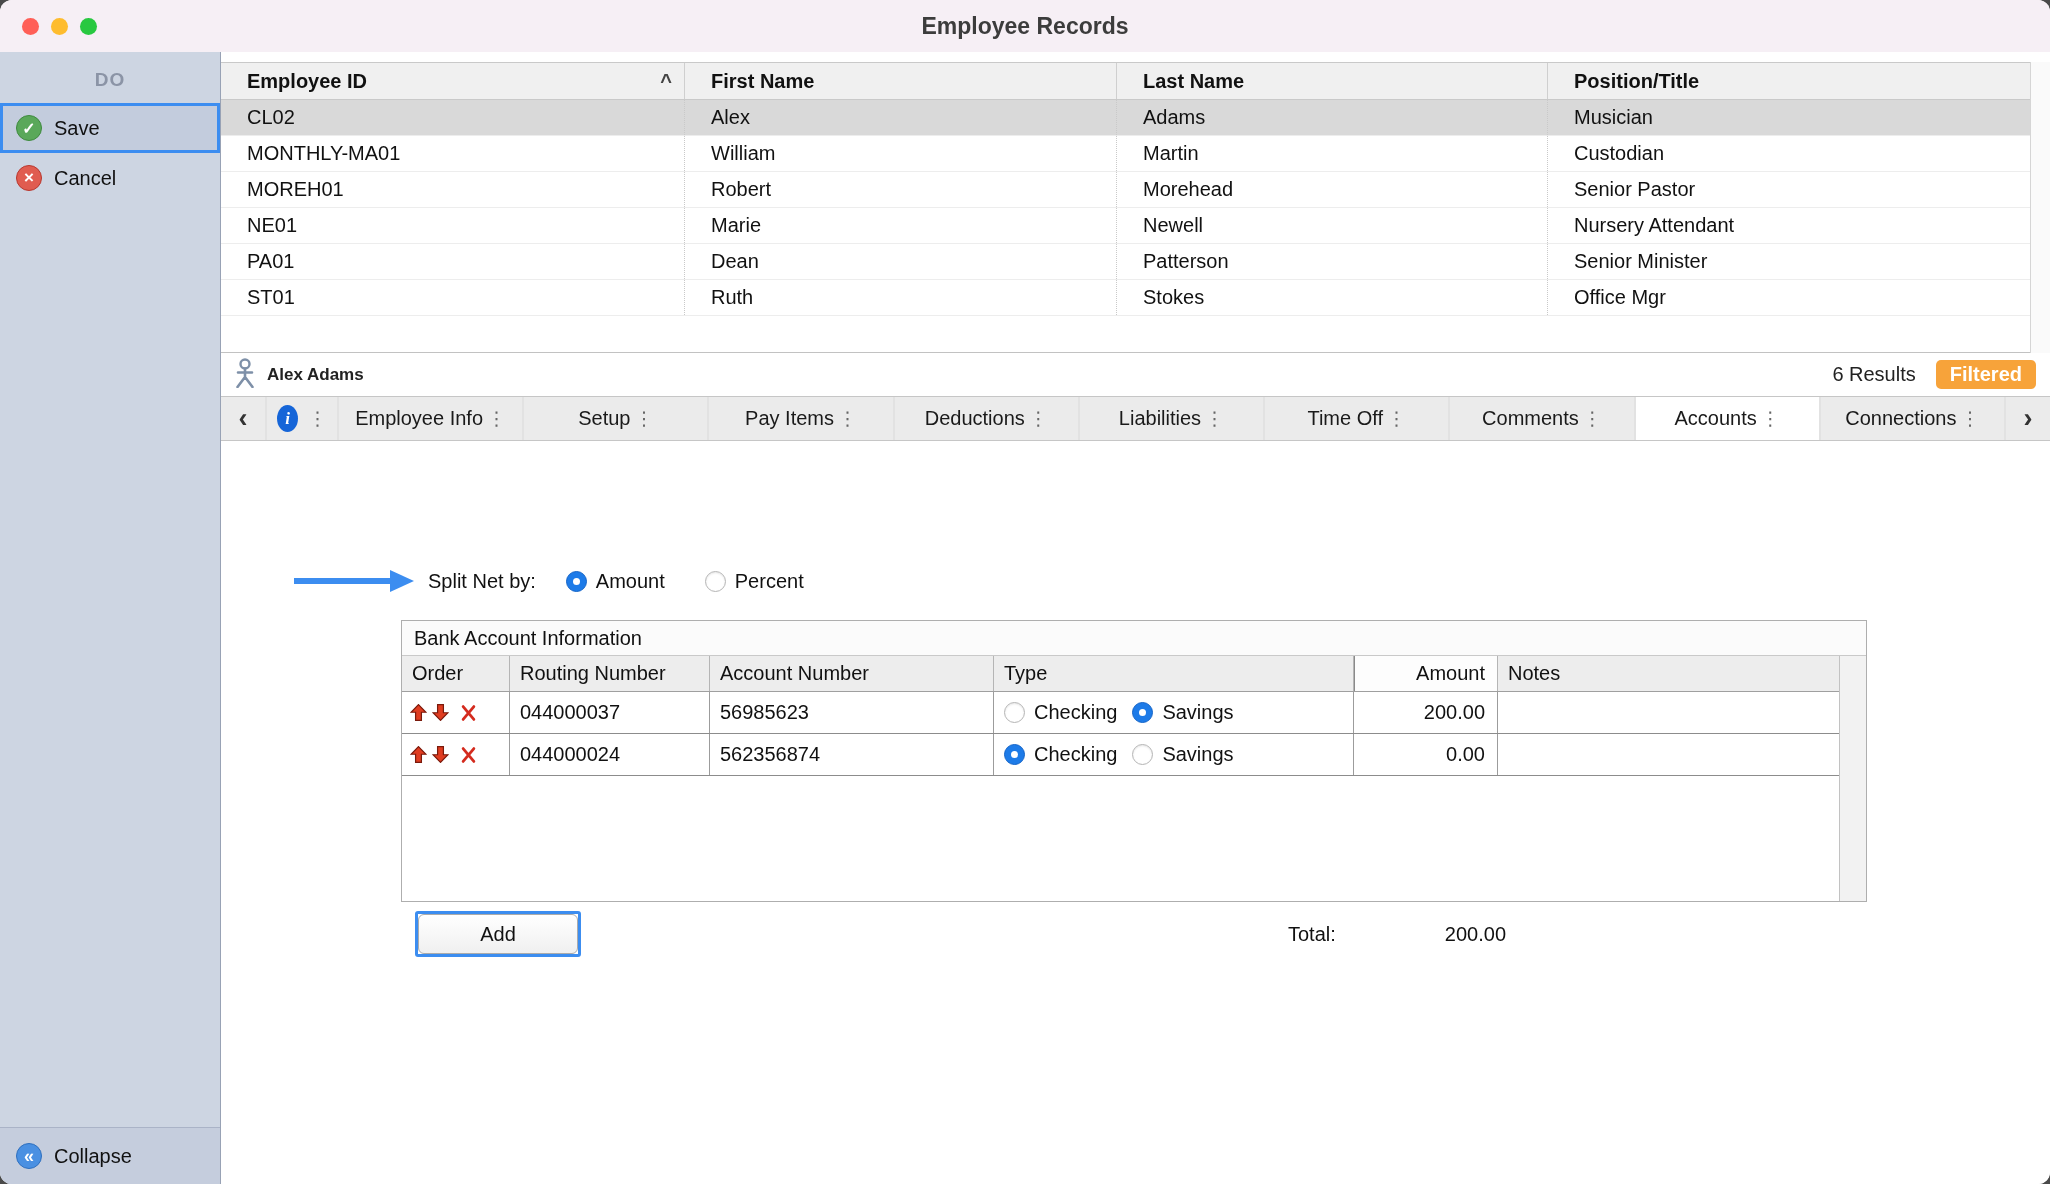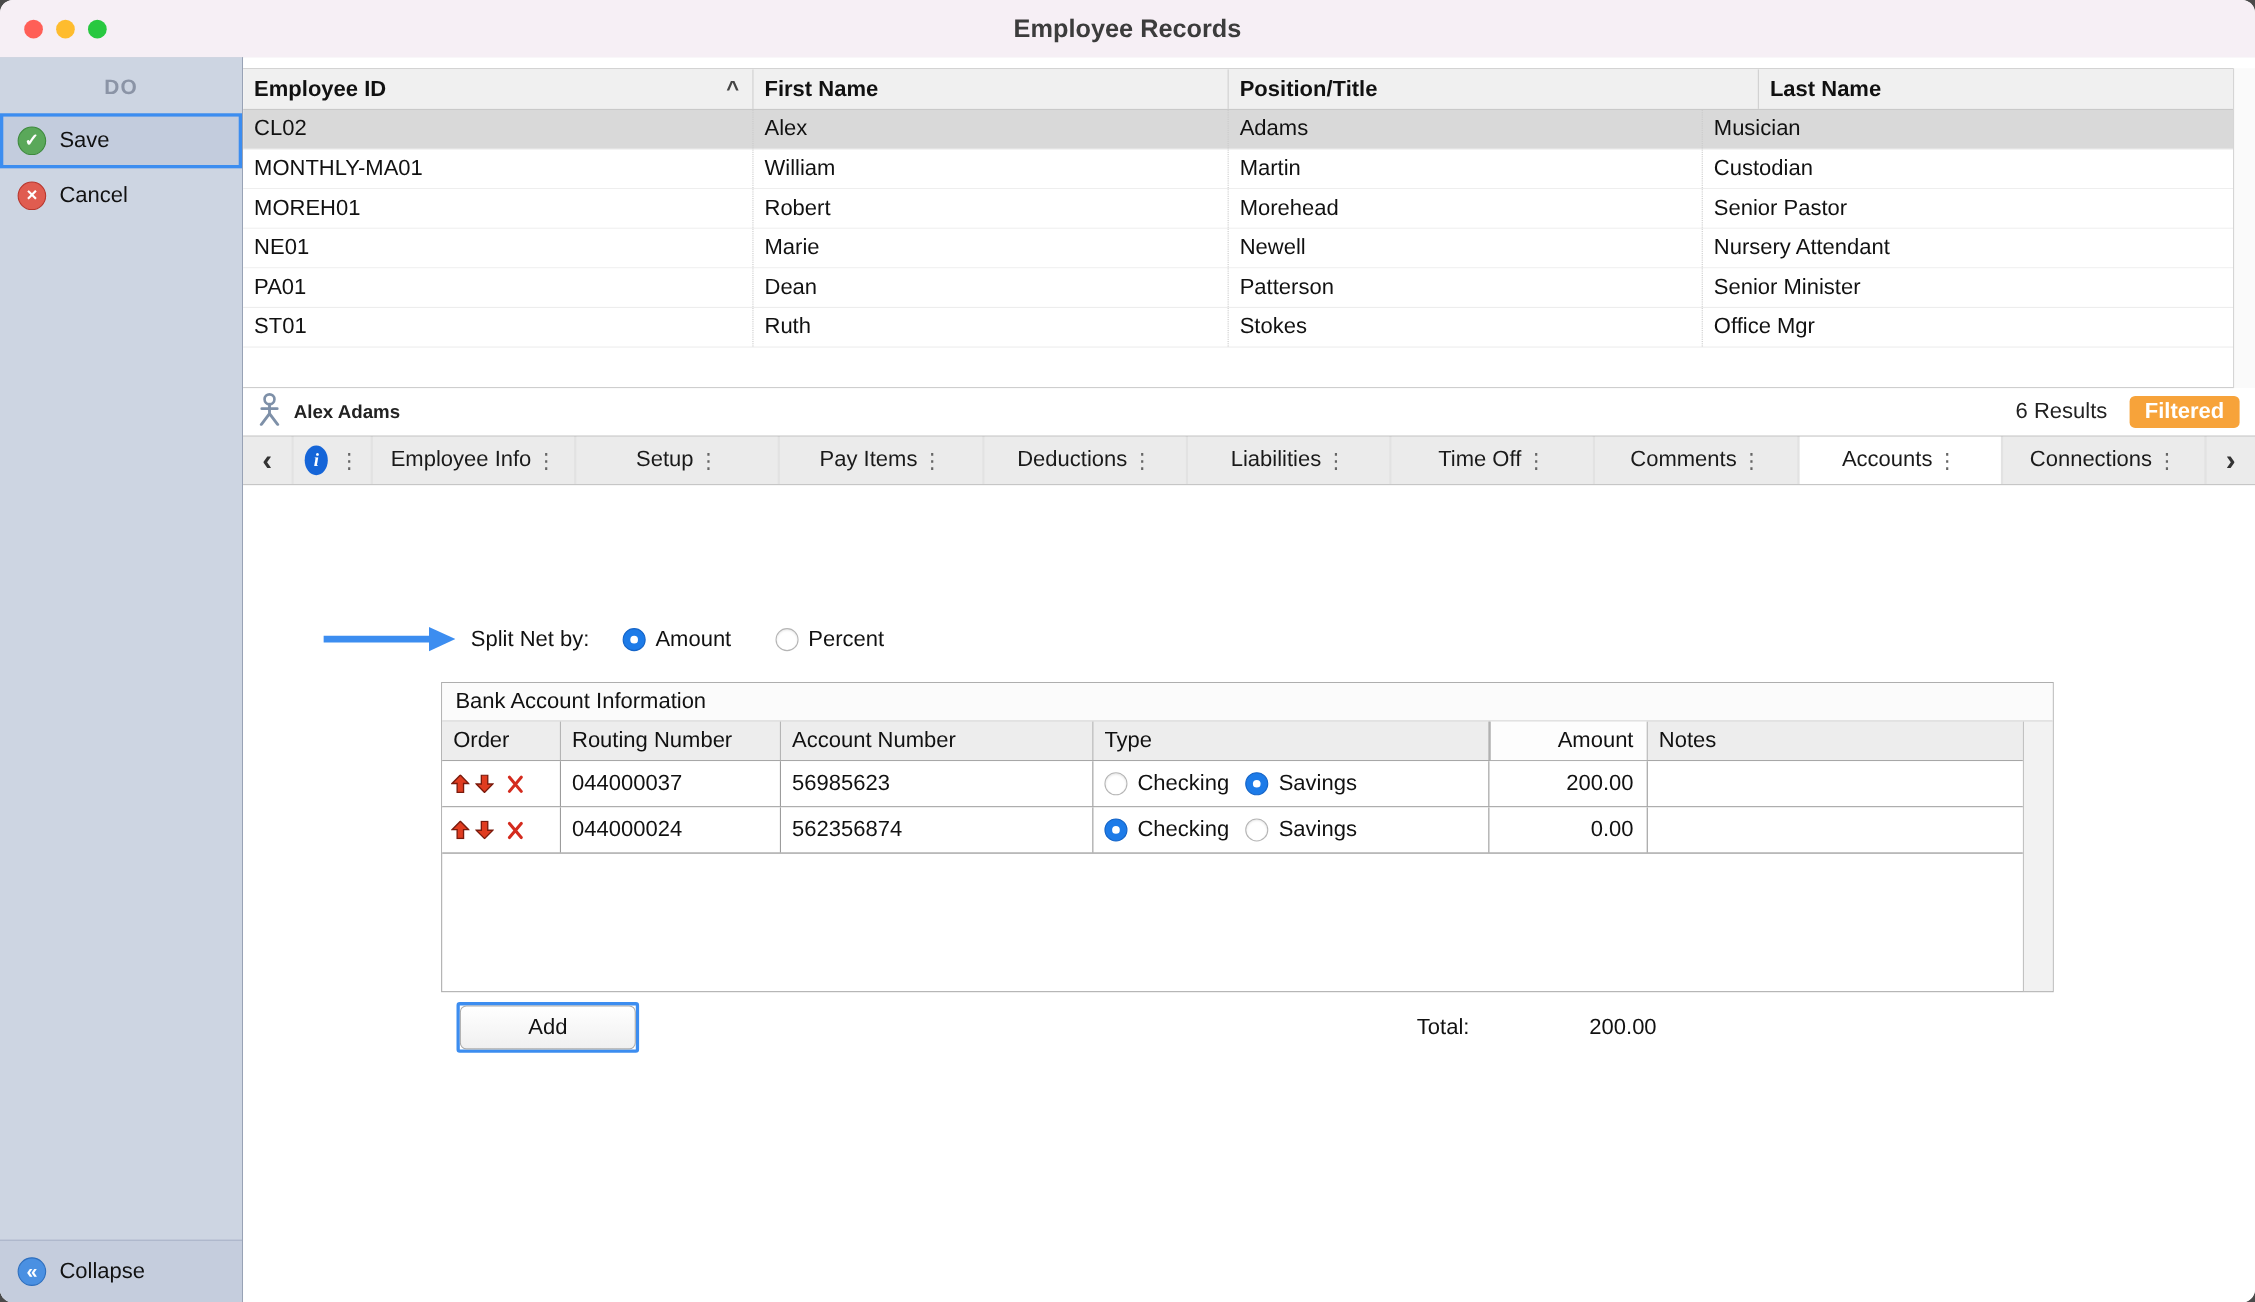--- a/index.html
+++ b/index.html
@@ -29,21 +29,21 @@
   
   .emp-table { position:absolute; left:0; top:10px; right:20px; height:291px; border-top:1px solid #c9c9c9; border-bottom:1px solid #c2c2c2; box-sizing:border-box; overflow:hidden; background:#fff; }
   .emp-scroll { position:absolute; right:0; top:10px; height:291px; width:20px; background:#fafafa; border-left:1px solid #d5d5d5; box-sizing:border-box; }
   .emp-header { display:flex; height:37px; background:#f0f0f0; border-bottom:1px solid #c9c9c9; box-sizing:border-box; }
   .emp-header .emp-cell { font-weight:bold; border-right:1px solid #cfcfcf; justify-content:space-between; padding-right:12px; }
   .emp-header .emp-cell:last-child { border-right:none; }
   .emp-row { display:flex; height:36px; border-bottom:1px solid #ededed; background:#fff; box-sizing:border-box; }
   .emp-row.selected { background:#d9d9d9; }
   .emp-row .emp-cell { border-right:1px dotted #c9c9c9; }
   .emp-row .emp-cell:last-child { border-right:none; }
-  .emp-cell { box-sizing:border-box; padding-left:10px; font-size:20px; color:#111; display:flex; align-items:center; overflow:hidden; white-space:nowrap; }
+  .emp-cell { box-sizing:border-box; padding-left:26px; font-size:20px; color:#111; display:flex; align-items:center; overflow:hidden; white-space:nowrap; }
   .c0 { width:464px; } .c1 { width:432px; } .c2 { width:431px; } .c3 { flex:1; }
   .sort { font-size:20px; color:#444; font-weight:bold; }
 
   
   .detail-bar { position:absolute; left:0; right:0; top:301px; height:43px; display:flex; align-items:center; background:#fff; }
   .person { margin-left:12px; }
   .detail-name { margin-left:10px; font-size:17px; font-weight:600; color:#222; }
   .detail-right { margin-left:auto; display:flex; align-items:center; gap:20px; margin-right:14px; }
   .results { font-size:20px; color:#222; }
   .badge { background:#f7a33a; color:#fff; font-weight:bold; font-size:20px; padding:3px 14px; border-radius:5px; }
@@ -122,25 +122,25 @@
 
     <div class="emp-table">
       <div class="emp-header">
           <div class="emp-cell c0">
             <span>Employee ID</span>
             <span class="sort">^</span>
           </div>
           <div class="emp-cell c1">
             <span>First Name</span>
           </div>
+          <div class="emp-cell c2">
+            <span>Last Name</span>
+          </div>
           <div class="emp-cell c3">
             <span>Position/Title</span>
-          </div>
-          <div class="emp-cell c2">
-            <span>Last Name</span>
           </div>
         </div>
       <div class="emp-body">
           <div class="emp-row selected">
             <div class="emp-cell c0">CL02</div>
             <div class="emp-cell c1">Alex</div>
             <div class="emp-cell c2">Adams</div>
             <div class="emp-cell c3">Musician</div>
           </div>
           <div class="emp-row">

